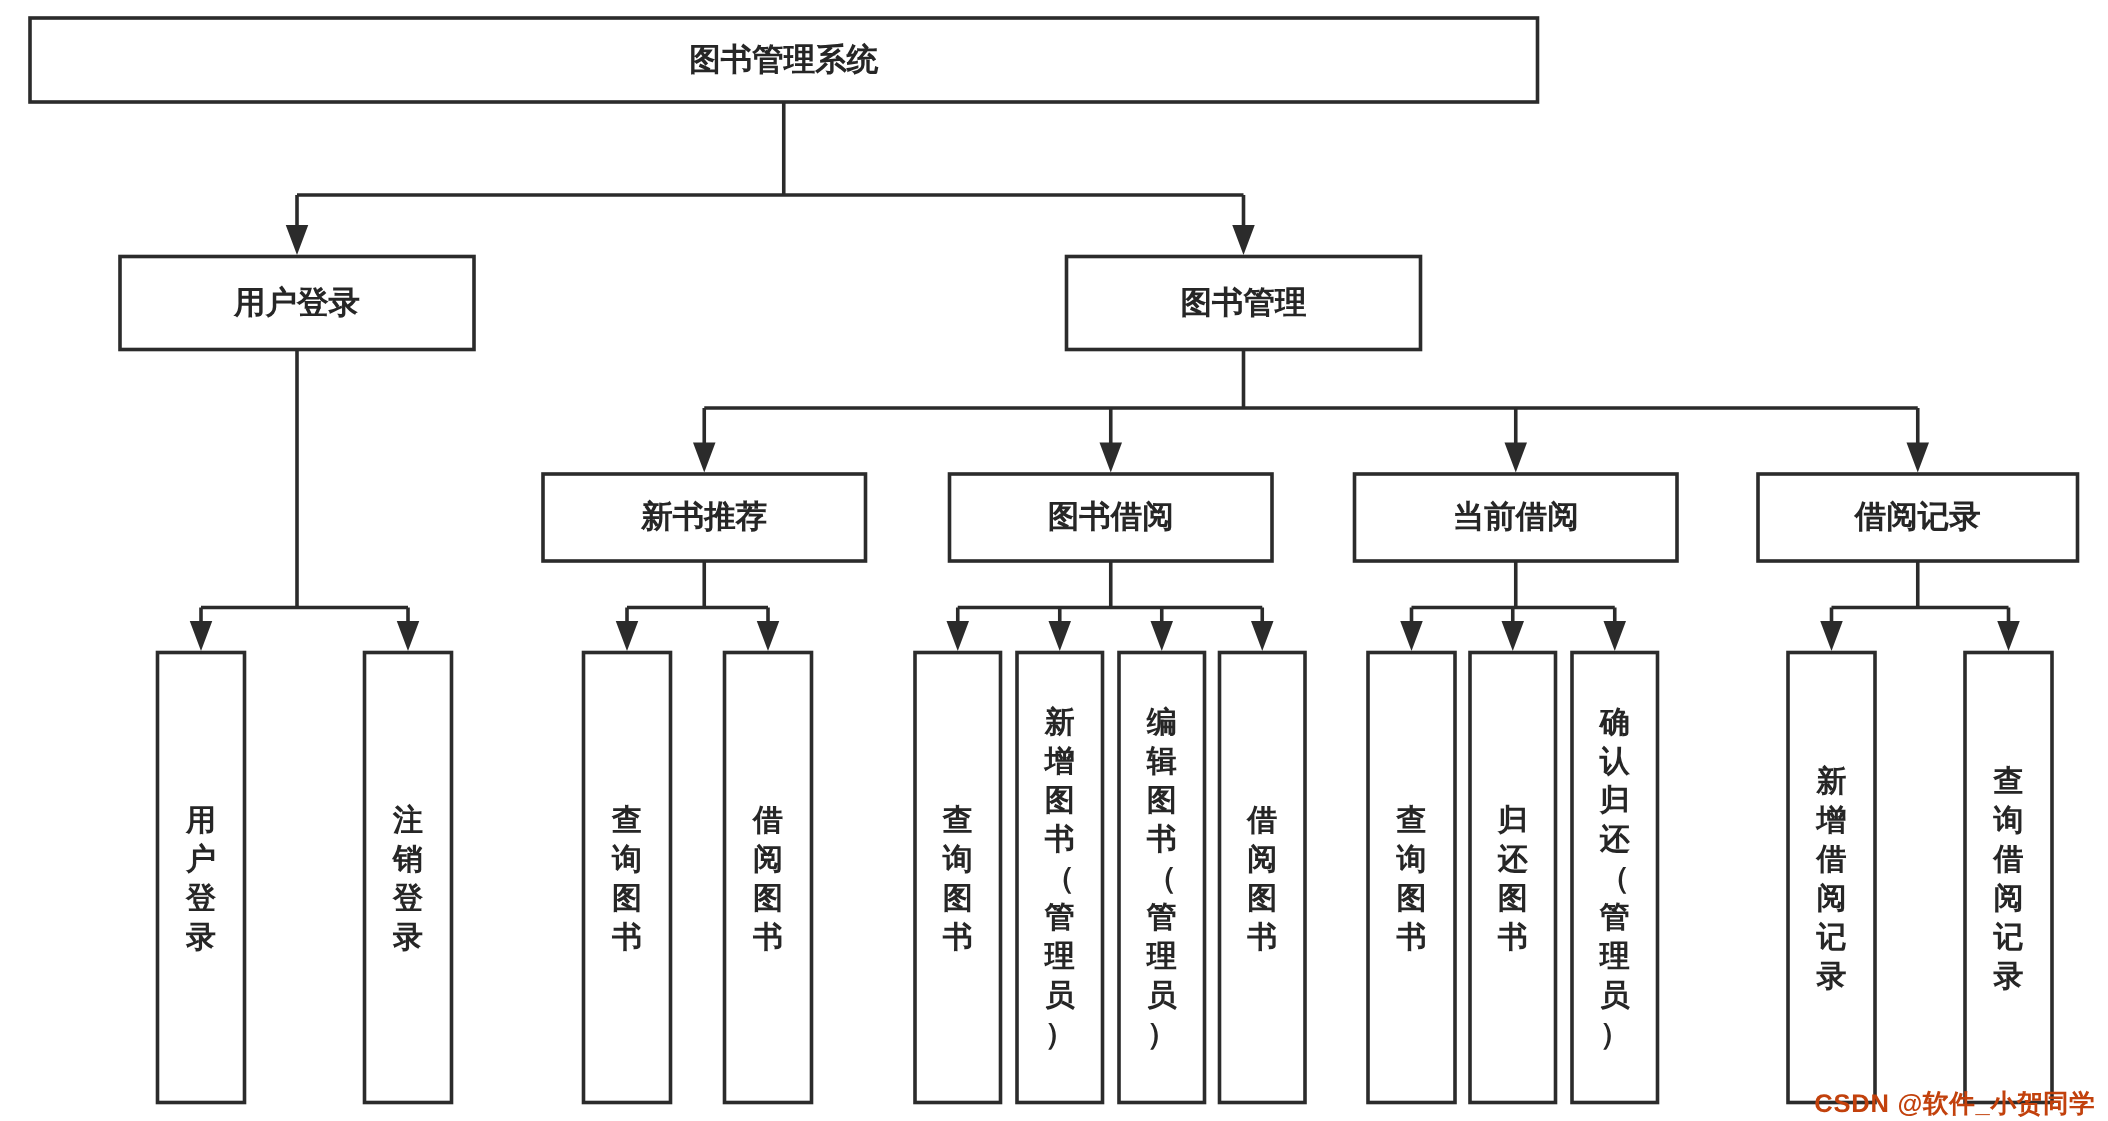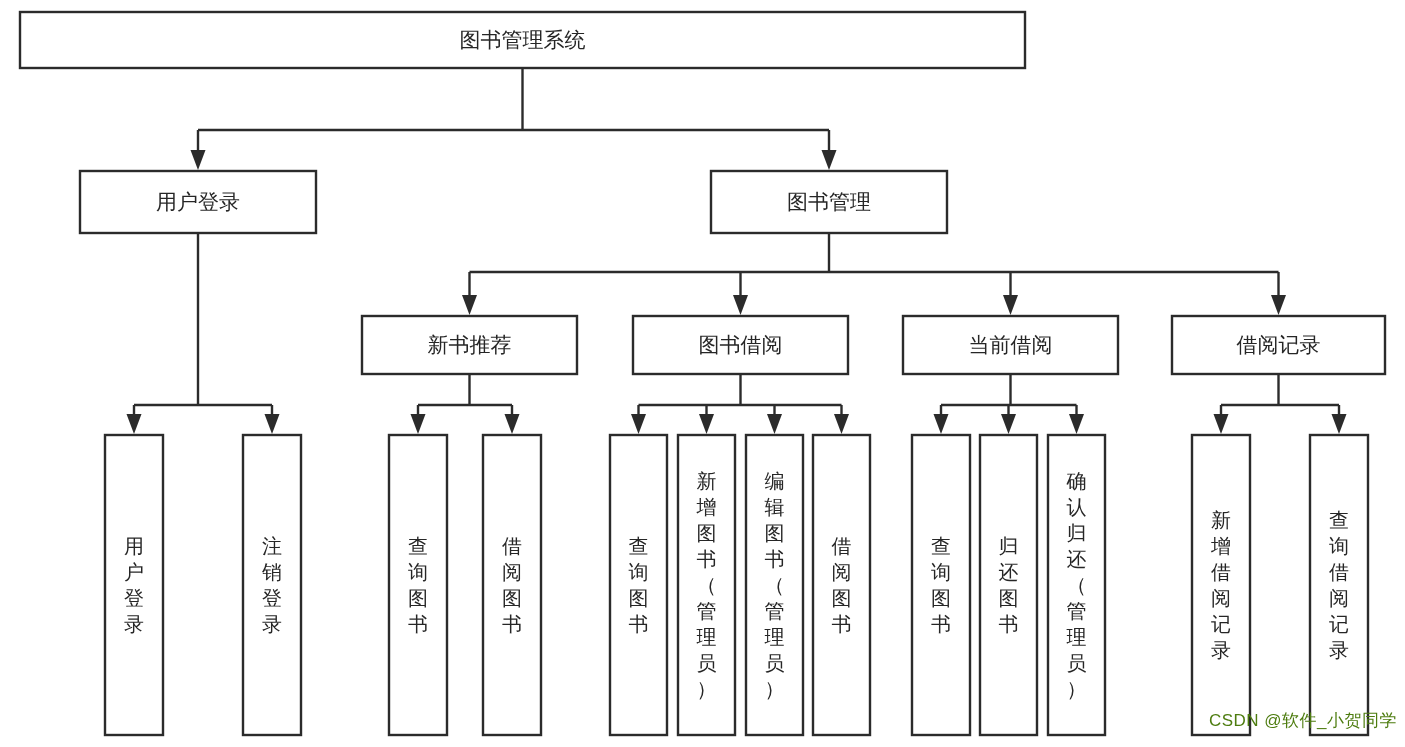--- a/index.html
+++ b/index.html
@@ -11,20 +11,21 @@
     width: 1405px;
     height: 747px;
     font-family: "Liberation Sans", "DejaVu Sans", sans-serif;
     overflow: hidden;
     position: relative;
   }
   #diagram-root {
     position: relative;
     width: 1405px;
     height: 747px;
+    font-weight: bold;
   }
   svg.diagram-canvas {
     position: absolute;
     top: 0;
     left: 0;
     width: 1405px;
     height: 747px;
     display: block;
   }
   .node-box {
@@ -53,24 +54,24 @@
   .node-label-v {
     fill: #262626;
     font-family: "Liberation Sans", "DejaVu Sans", sans-serif;
     font-size: 20px;
     text-anchor: middle;
     white-space: pre;
   }
   .watermark {
     position: absolute;
     right: 8px;
-    bottom: 15px;
+    bottom: 0;
     font-family: "Liberation Sans", "DejaVu Sans", sans-serif;
     font-size: 17px;
-    color: #4d7c0f;
+    color: #c2410c;
     letter-spacing: 0.5px;
     user-select: none;
     pointer-events: none;
     text-align: center;
   }
 </style>
 </head>
 <body>
 
 <div id="diagram-root">

